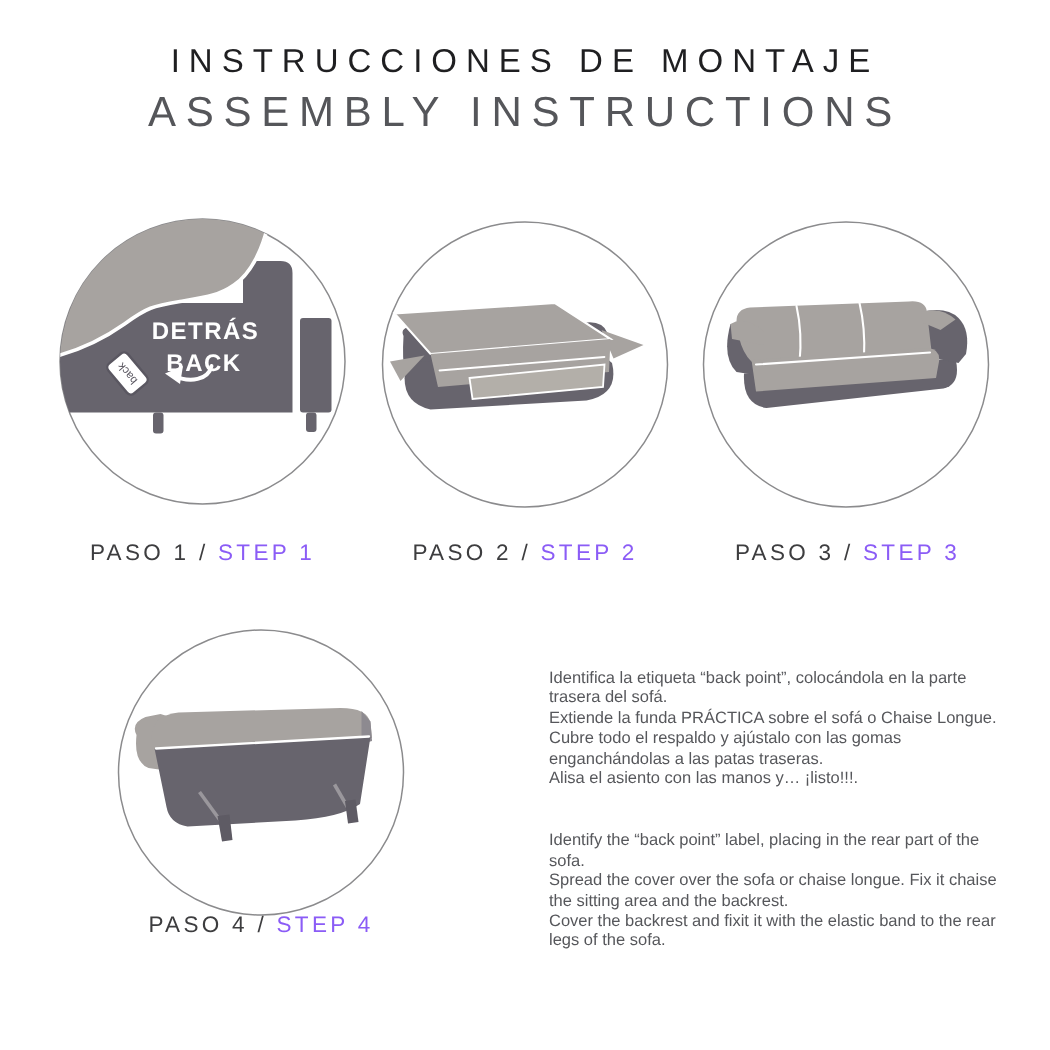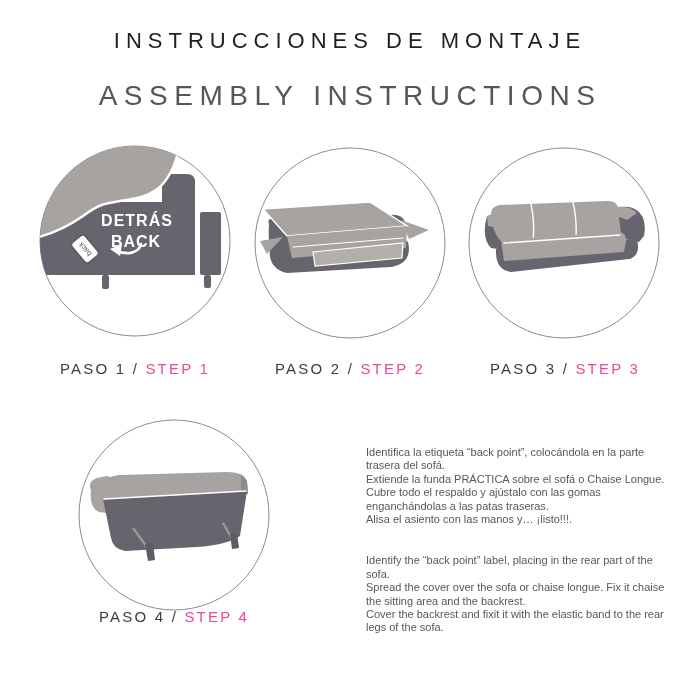--- a/index.html
+++ b/index.html
@@ -1,33 +1,33 @@
 <!DOCTYPE html>
 <html><head>
 <meta charset="utf-8">
 <style>
   * { margin:0; padding:0; box-sizing:border-box; }
   html,body { width:700px; height:700px; background:#ffffff; overflow:hidden; }
   body { font-family:"Liberation Sans", sans-serif; position:relative; }
 
   .header { position:absolute; top:28px; left:0; width:700px; text-align:center; }
   .title { font-size:22px; font-weight:300; letter-spacing:6px; color:#1f1f21; white-space:nowrap; }
-  .subtitle { margin-top:26px; font-size:28px; font-weight:300; letter-spacing:6.5px; color:#55565a; white-space:nowrap; }
+  .subtitle { margin-top:5px; font-size:28px; font-weight:300; letter-spacing:6.5px; color:#55565a; white-space:nowrap; }
 
   .circle { position:absolute; width:194px; height:194px; }
   .circle svg { display:block; width:194px; height:194px; }
   .c1 { left:38px;  top:144px; }
   .c2 { left:253px; top:146px; }
   .c3 { left:467px; top:146px; }
   .c4 { left:77px;  top:418px; }
 
   .step-label { position:absolute; width:210px; text-align:center; font-size:15px;
                 letter-spacing:2.2px; white-space:nowrap; top:360px; }
   .step-label .paso { color:#3d3d3f; }
-  .step-label .step { color:#ec4899; }
+  .step-label .step { color:#8b5cf6; }
   .sl1 { left:30px; } .sl2 { left:245px; } .sl3 { left:460px; }
   .sl4 { left:69px; top:608px; }
 
   .instructions { position:absolute; left:366px; top:446px; width:310px;
                   font-size:11px; line-height:13.4px; color:#56575b; }
   .instructions p { margin:0; }
   .para-en { margin-top:28px !important; }
 
   
   .dk  { fill:#67646d; }

